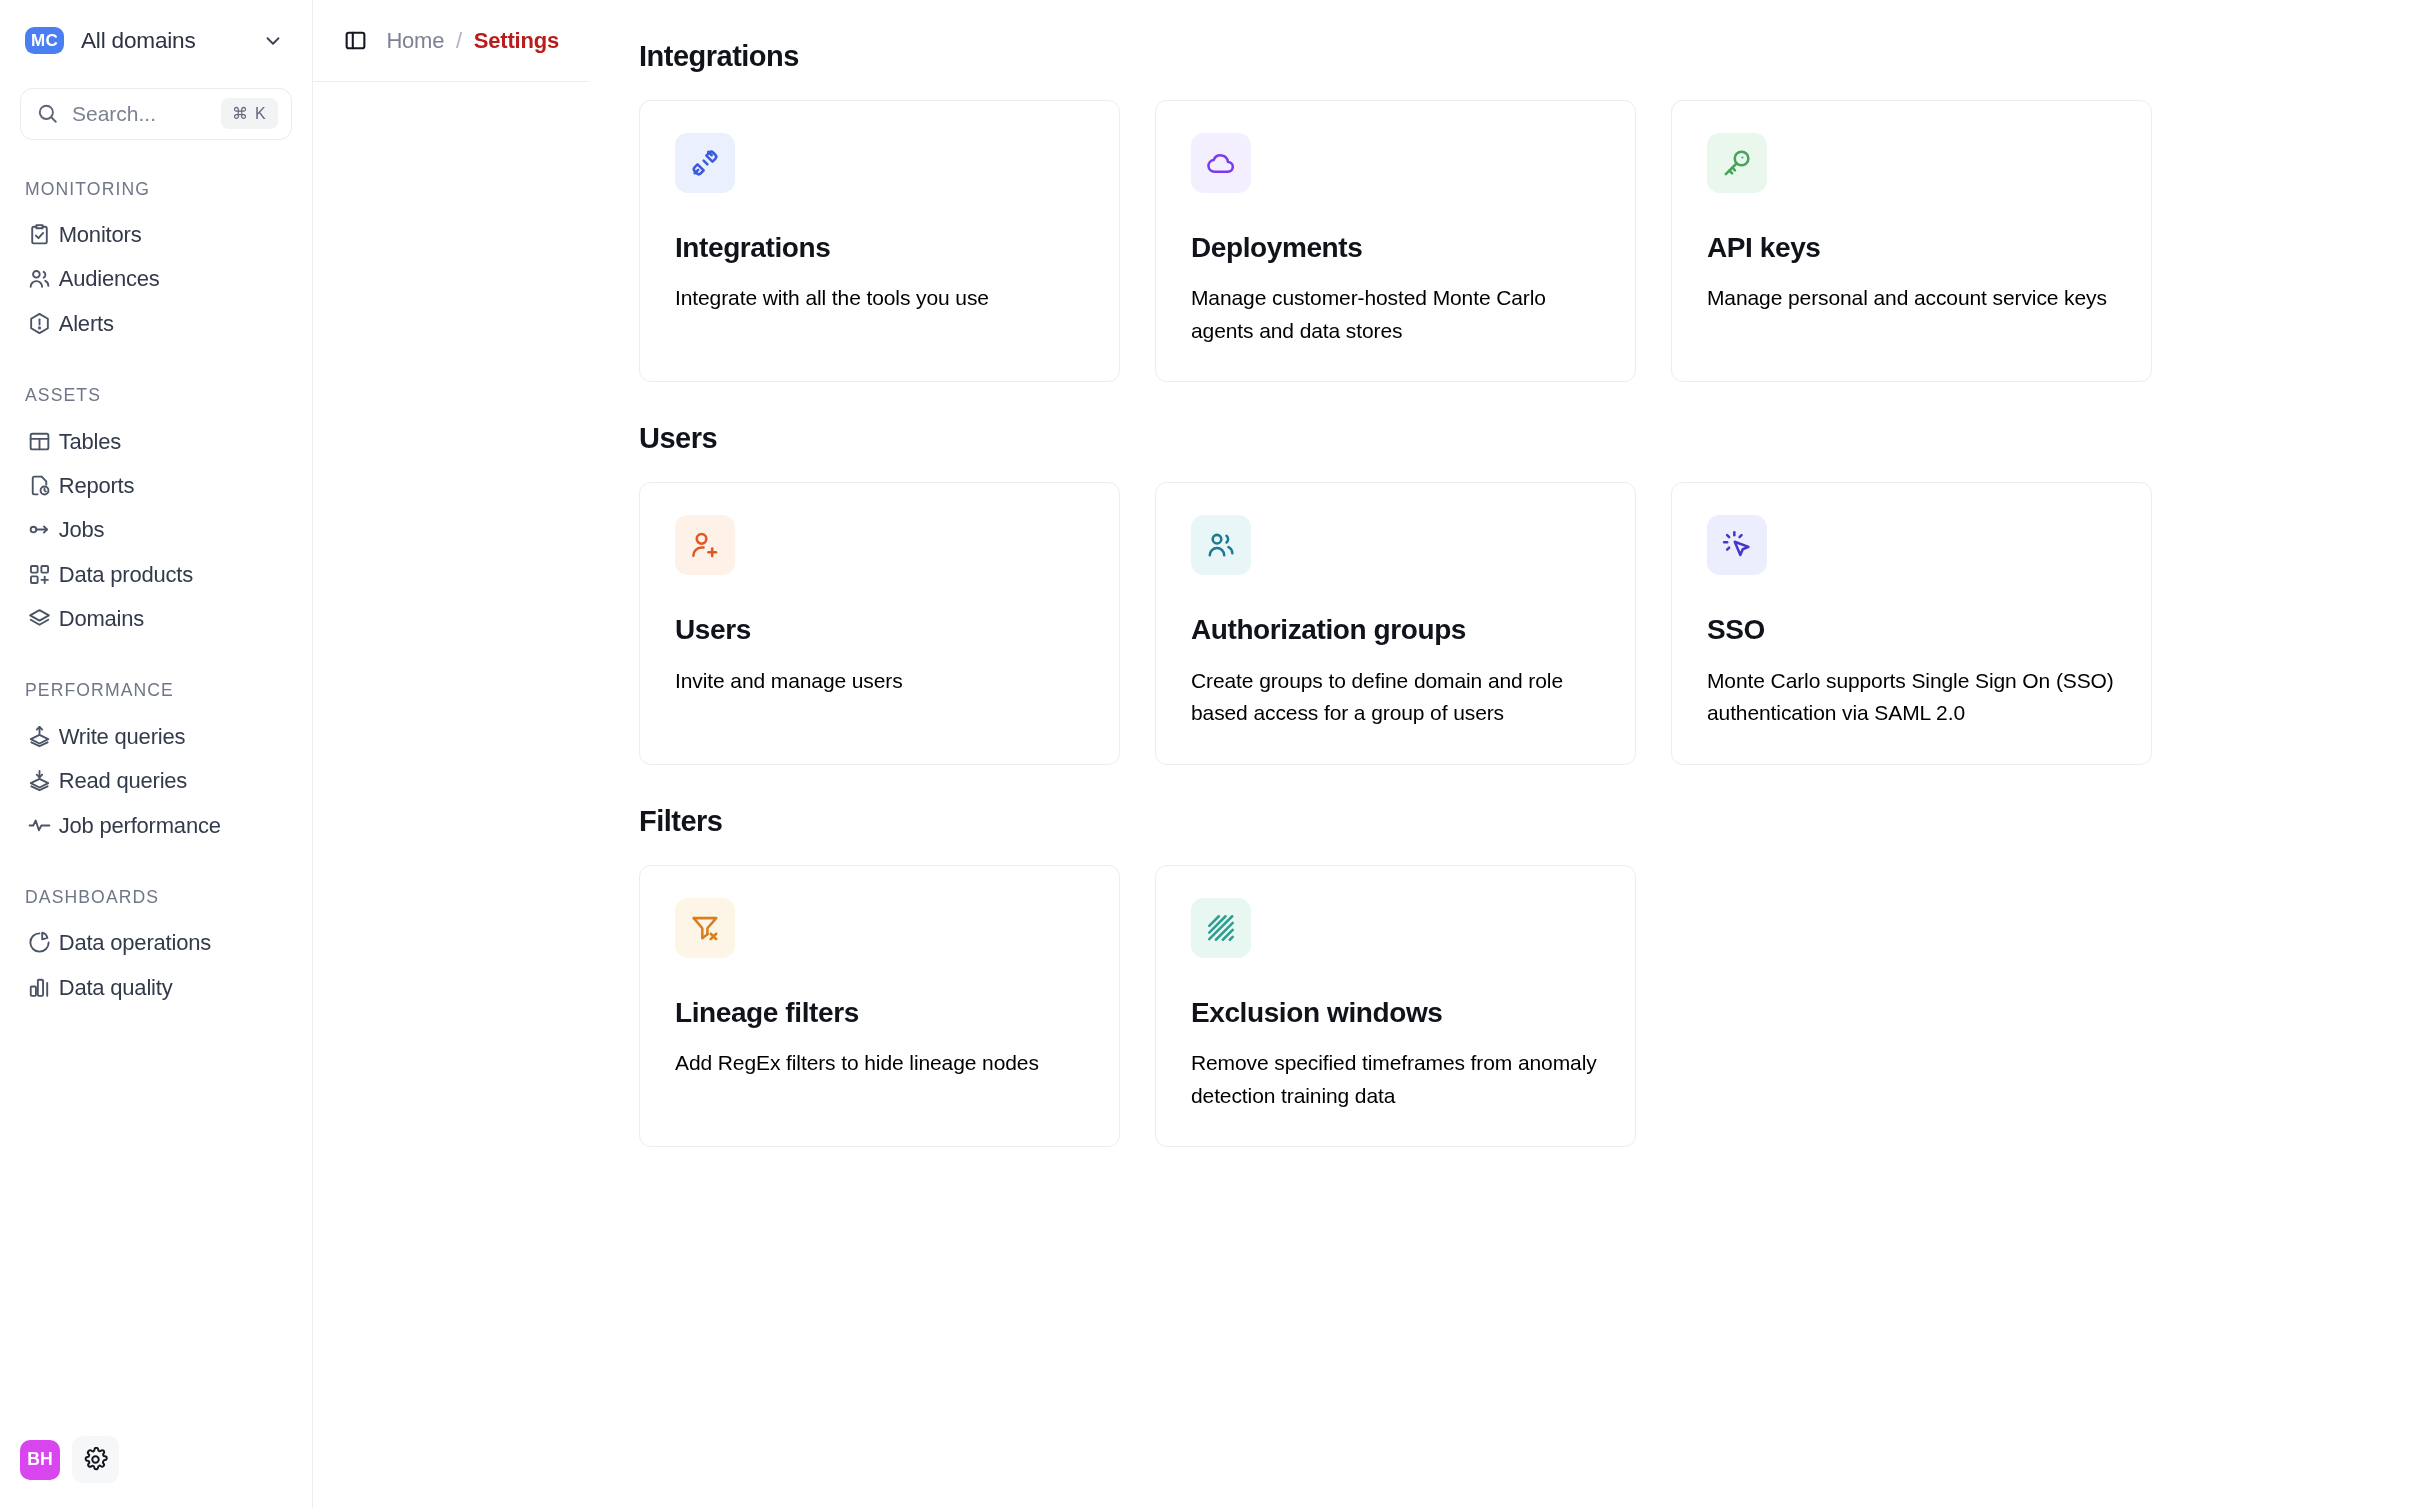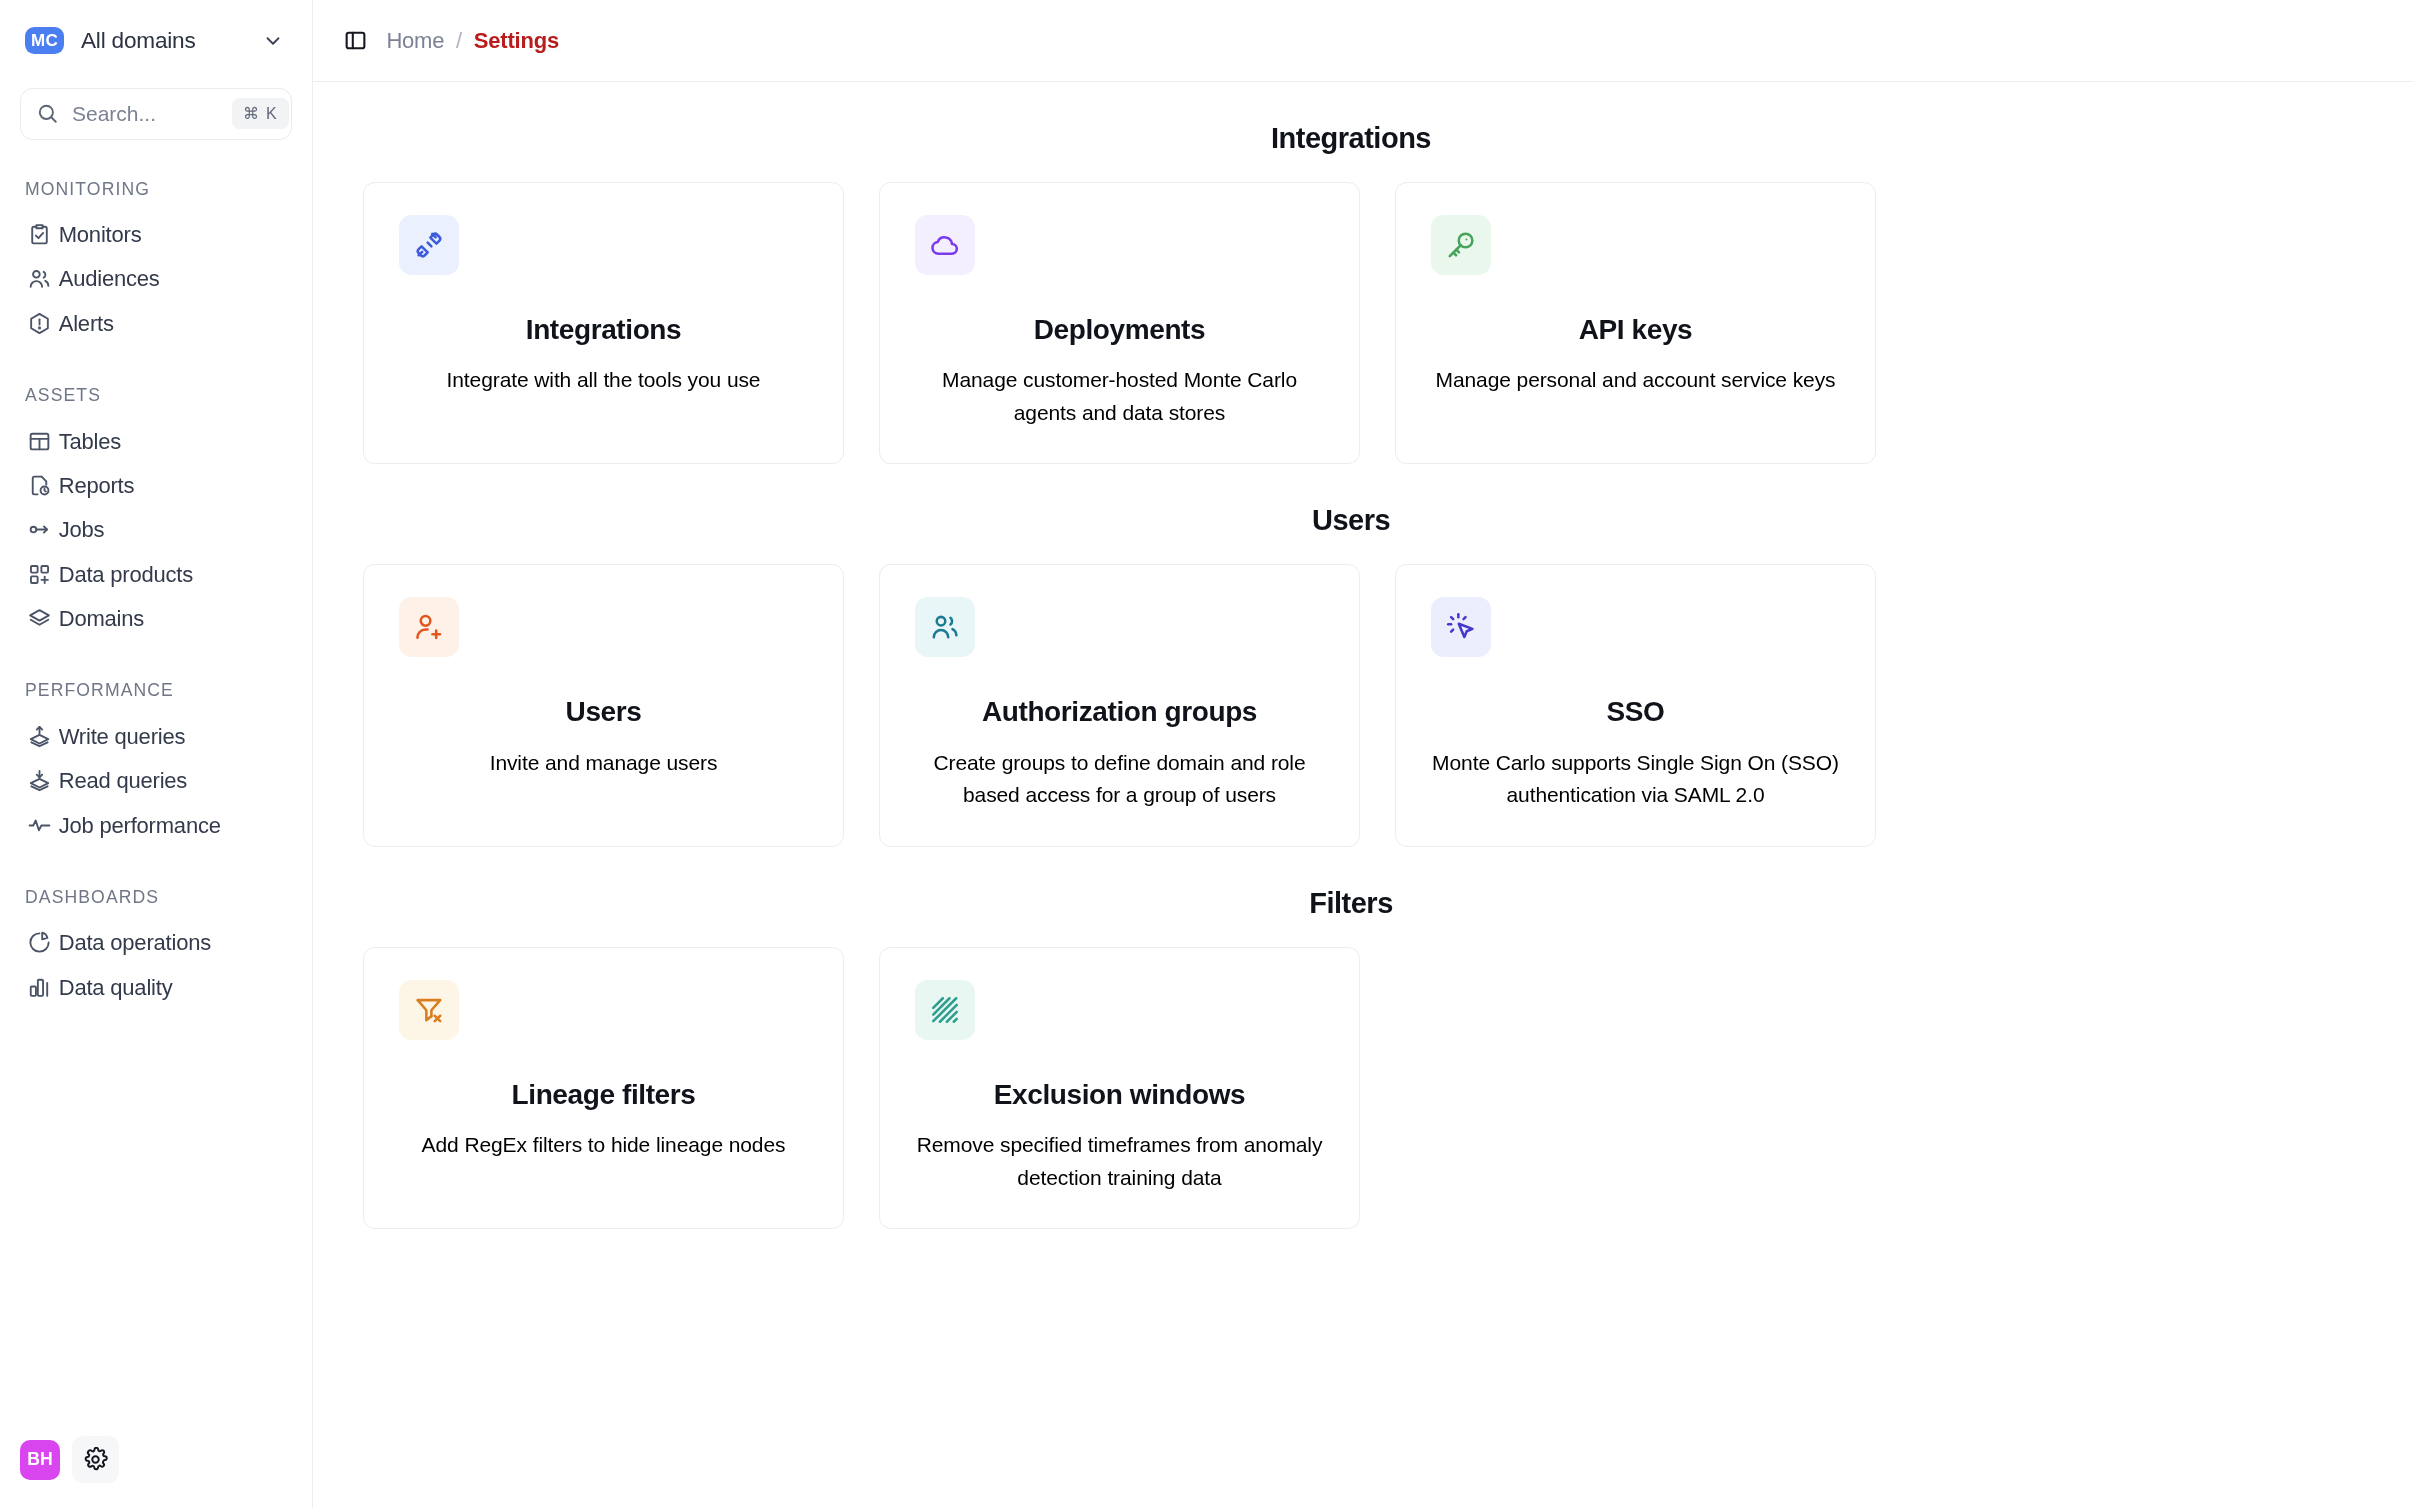--- a/index.html
+++ b/index.html
@@ -31,21 +31,21 @@
     display: flex; align-items: center; justify-content: center;
     font-size: 17px; font-weight: 700; letter-spacing: 0.3px;
     flex: 0 0 39px;
   }
   .org-name { font-size: 22.6px; color: #2c3242; flex: 1; letter-spacing: -0.2px; }
   .chev { width: 22px; height: 22px; color: #3b4254; flex: 0 0 22px; }
 
   .search-box {
     margin: 28.5px 0 0 0;
     height: 52px; border: 1.7px solid #e8eaee; border-radius: 12.6px;
-    display: flex; align-items: center; gap: 13.4px; padding: 0 2px 0 15px;
+    display: flex; align-items: center; gap: 13.4px; padding: 0 13px 0 15px;
     cursor: text; background: #fff;
   }
   .search-ic { width: 22.6px; height: 22.6px; color: #5d6475; flex: 0 0 22.6px; }
   .search-ph { flex: 1; font-size: 21px; color: #7b8293; }
   .kbd {
     background: #f2f3f5; border-radius: 7.5px; padding: 5.9px 11px;
     font-size: 16px; color: #62697a; letter-spacing: 1.3px; white-space: nowrap;
   }
 
   .nav { padding: 0 20px; margin-top: 39px; flex: 1; }
@@ -71,21 +71,21 @@
     font-size: 17.6px; font-weight: 700; cursor: pointer; flex: 0 0 40px;
   }
   .gear-btn {
     width: 47px; height: 47px; border-radius: 11px; background: #f6f7f9;
     display: flex; align-items: center; justify-content: center; cursor: pointer;
     flex: 0 0 47px;
   }
   .gear-ic { width: 25px; height: 25px; color: #14171f; }
 
   
-  .main { flex: 1; display: flex; flex-direction: column; min-width: 0; text-align: center; }
+  .main { flex: 1; display: flex; flex-direction: row; min-width: 0; }
   .topbar {
     height: 82px; border-bottom: 1.7px solid #eceef1;
     display: flex; align-items: center; gap: 18.4px; padding: 0 30px;
     flex: 0 0 82px;
   }
   .panel-ic { width: 25px; height: 25px; color: #14171f; cursor: pointer; flex:0 0 25px;}
   .crumb { font-size: 22px; color: #7b8293; cursor: pointer; letter-spacing:-0.2px;}
   .crumb-sep { font-size: 22px; color: #aeb3be; }
   .crumb-cur { font-size: 22px; color: #b91c1c; font-weight: 700; letter-spacing:-0.2px;}
 

